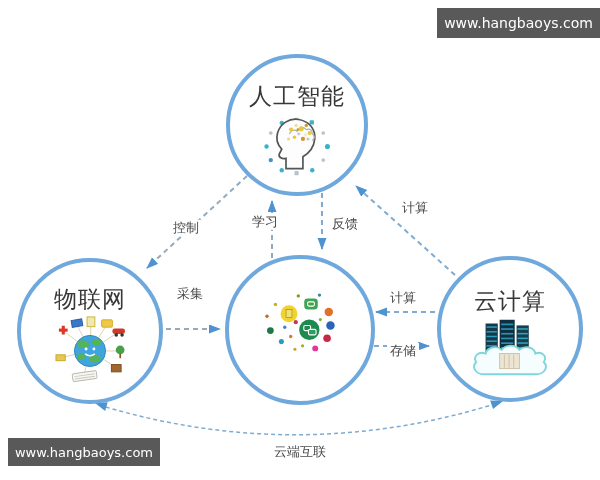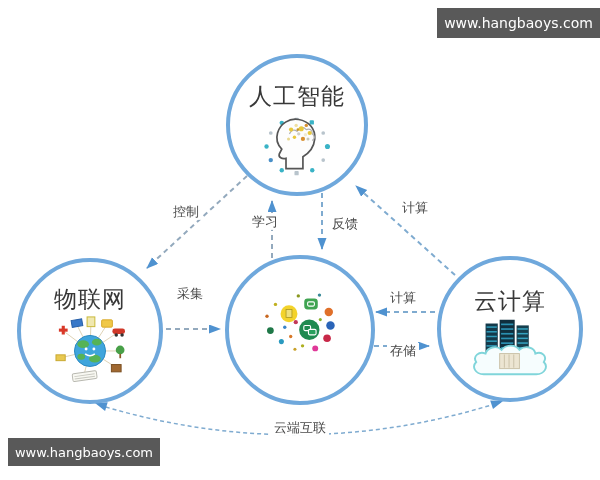--- a/index.html
+++ b/index.html
@@ -228,25 +228,25 @@
         <g>
           <rect x="31" y="40" width="21" height="16" fill="#ece5d2" stroke="#c9c0a6"></rect>
           <line x1="36" y1="41" x2="36" y2="55" stroke="#c9c0a6"></line>
           <line x1="41" y1="41" x2="41" y2="55" stroke="#c9c0a6"></line>
           <line x1="46" y1="41" x2="46" y2="55" stroke="#c9c0a6"></line>
         </g>
       </svg>
     </span>
   </div>
 
-  <div class="elabel" style="left:186px;top:212px">控制</div>
+  <div class="elabel" style="left:186px;top:228px">控制</div>
   <div class="elabel" style="left:265px;top:222px">学习</div>
   <div class="elabel" style="left:345px;top:224px">反馈</div>
   <div class="elabel" style="left:415px;top:208px">计算</div>
   <div class="elabel" style="left:190px;top:294px">采集</div>
   <div class="elabel" style="left:403px;top:298px">计算</div>
   <div class="elabel" style="left:403px;top:351px">存储</div>
-  <div class="elabel" style="left:300px;top:428px">云端互联</div>
+  <div class="elabel" style="left:300px;top:452px">云端互联</div>
 
   <div class="wm wm-top">www.hangbaoys.com</div>
   <div class="wm wm-bottom">www.hangbaoys.com</div>
 
 </div>
 
 </body></html>

